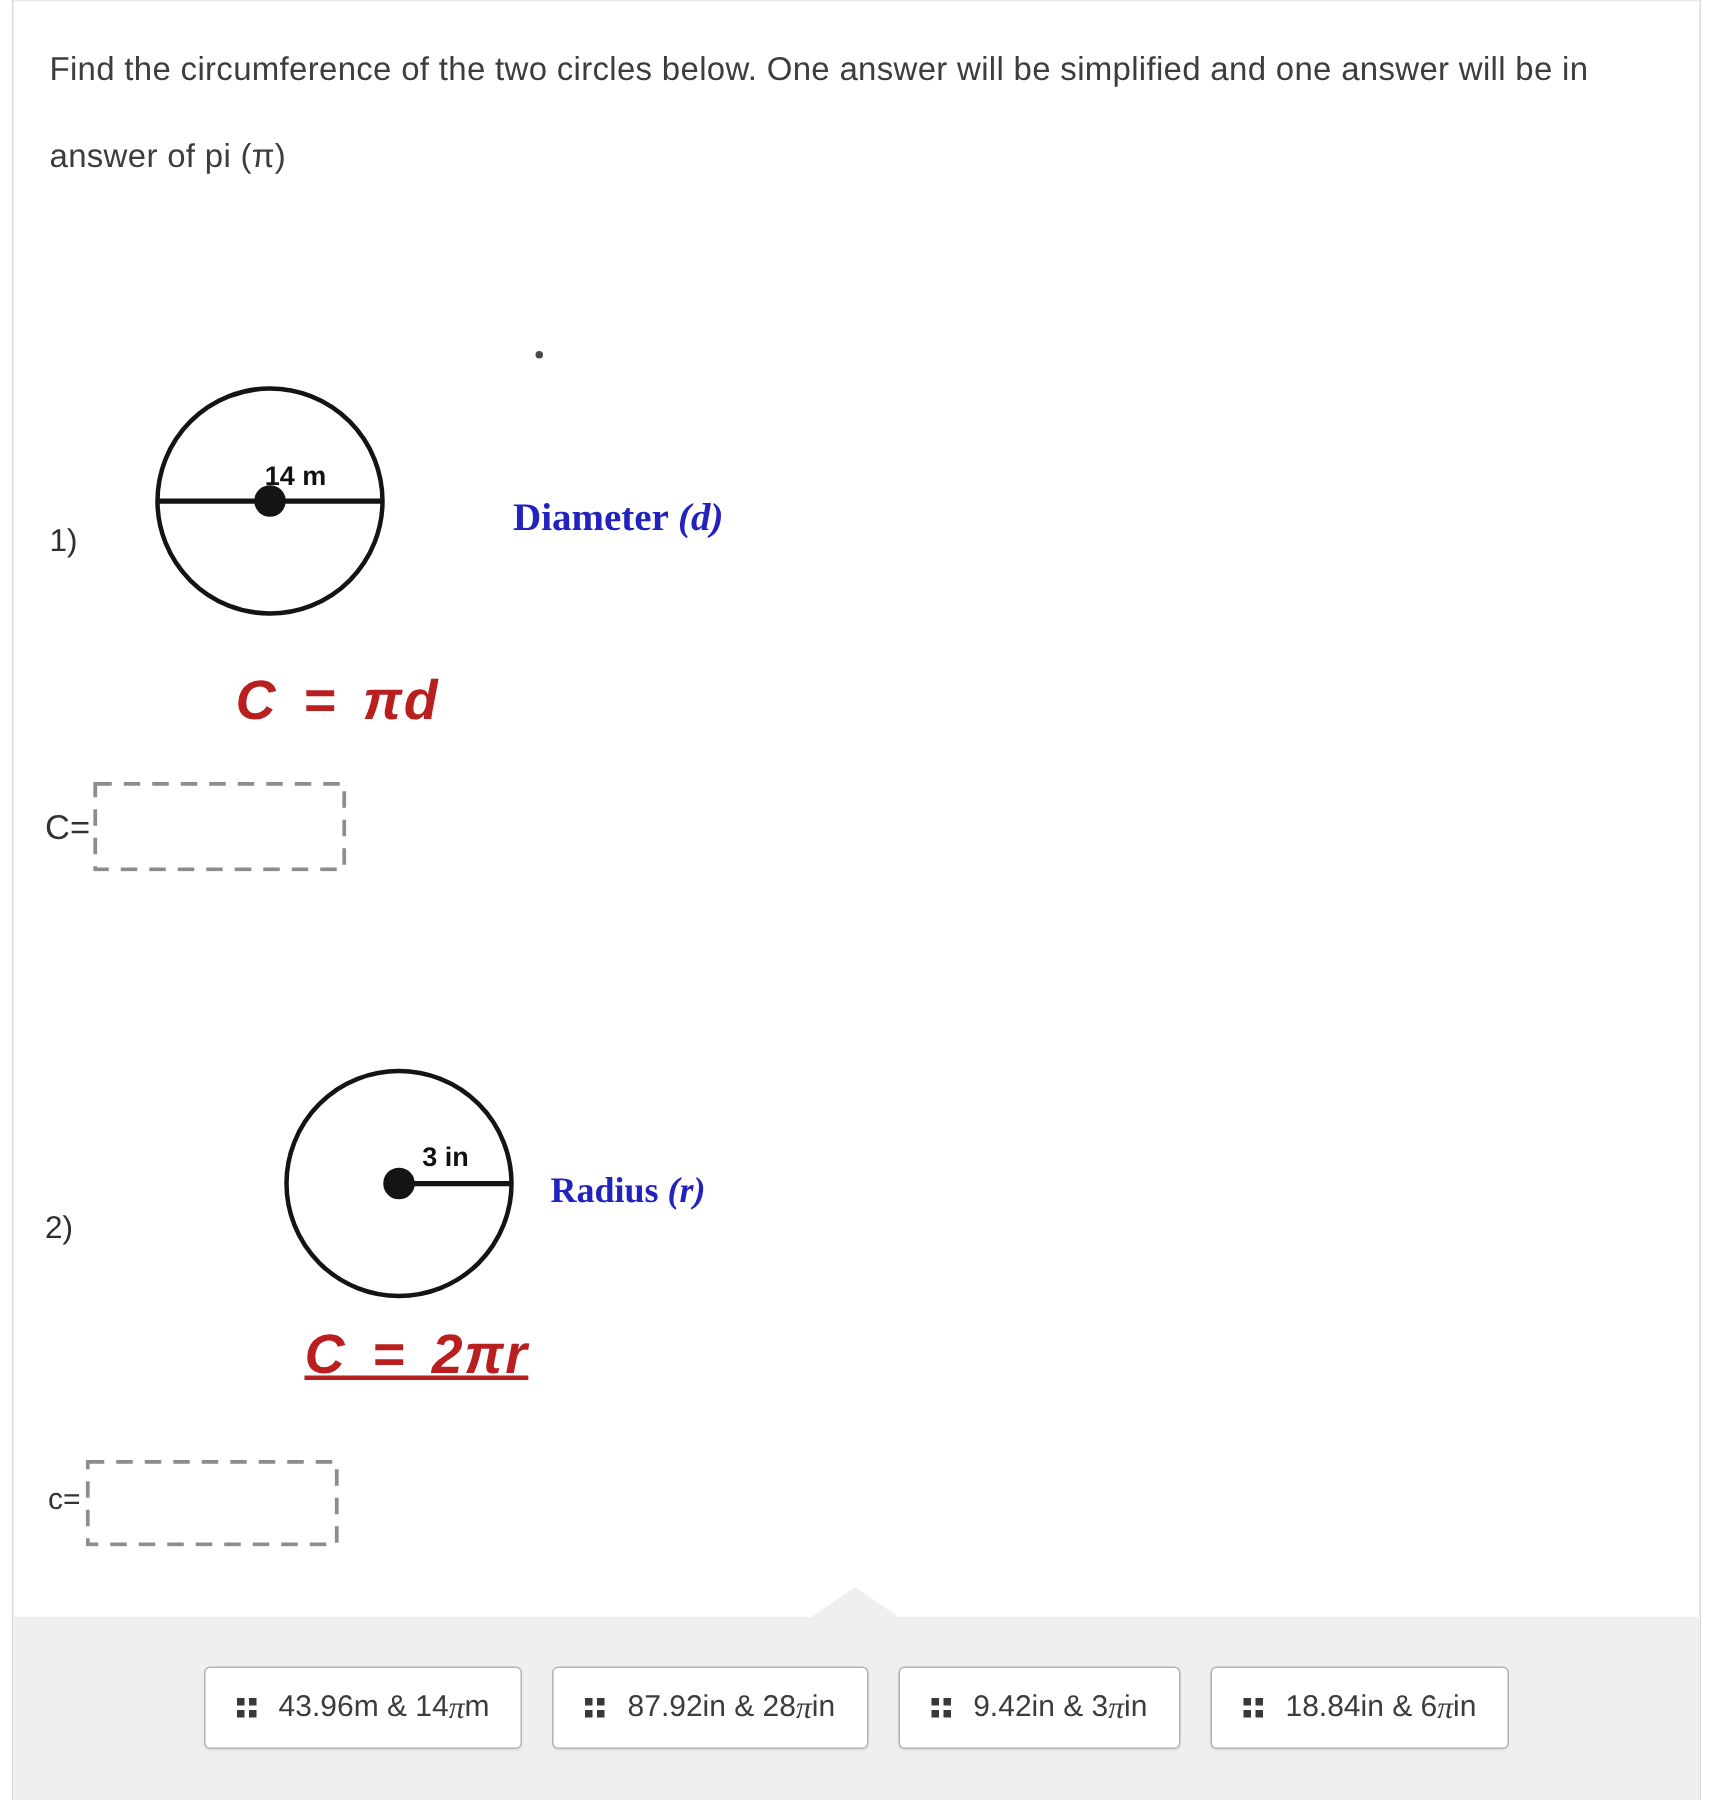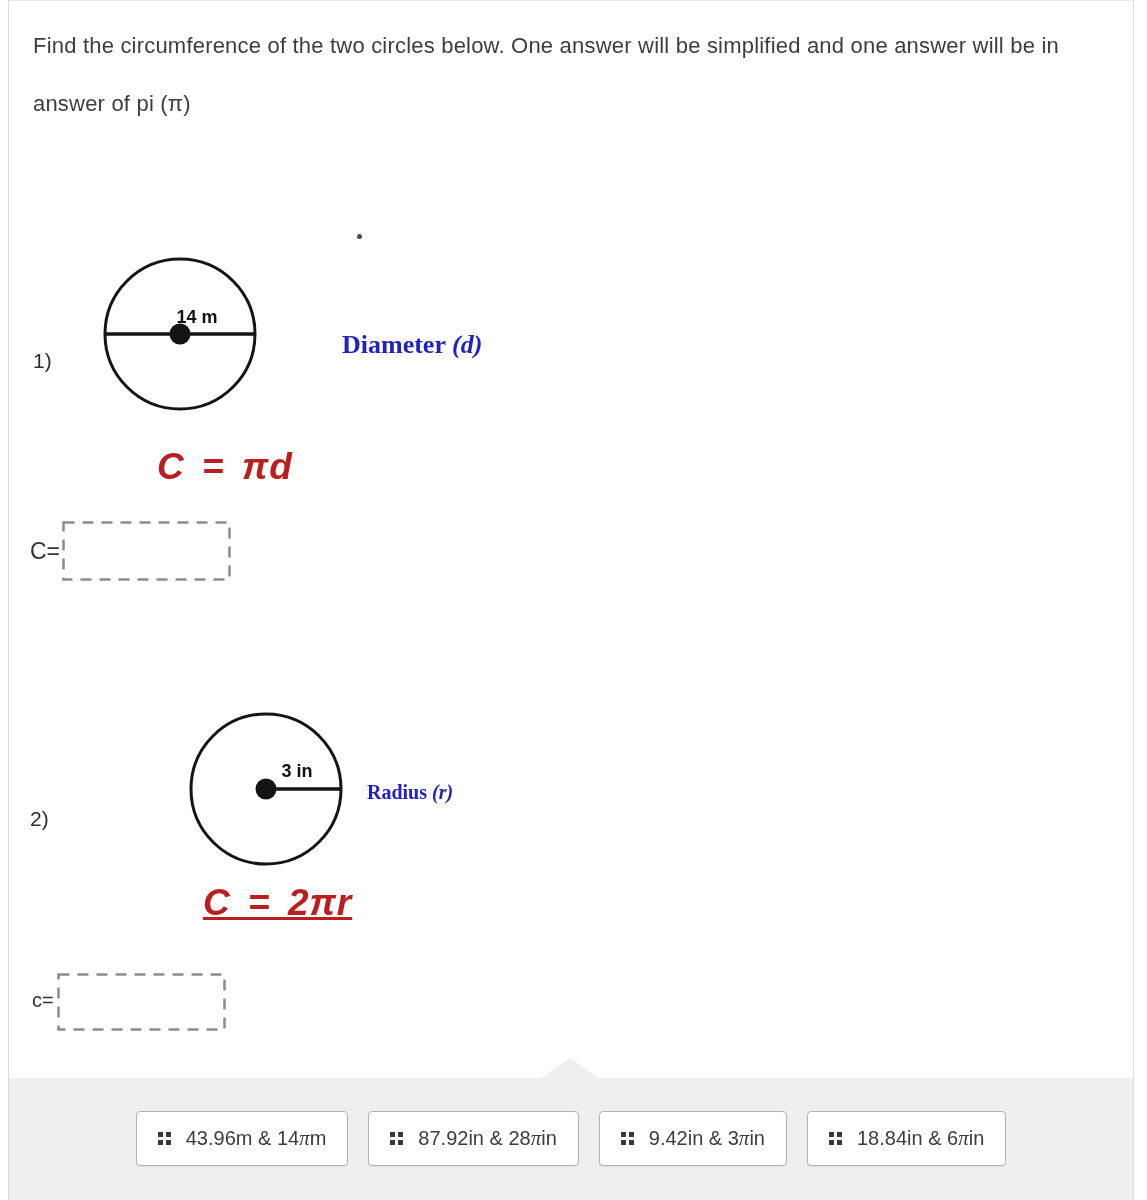--- a/index.html
+++ b/index.html
@@ -54,21 +54,21 @@
   }
 
   .dim-label {
     position: absolute;
     font-family: "Liberation Serif", serif;
     font-weight: bold;
     color: #2222bf;
     white-space: nowrap;
   }
   .dim-label-1 { left: 318px; top: 330px; font-size: 26px; margin-left: 24px; }
-  .dim-label-2 { left: 367px; top: 781px; font-size: 20px; }
+  .dim-label-2 { left: 367px; top: 781px; font-size: 24px; }
   .dim-var { font-style: italic; }
 
   .formula {
     position: absolute;
     font-weight: bold;
     font-style: italic;
     color: #b91f1f;
     word-spacing: 6px;
     letter-spacing: 1px;
     white-space: nowrap;

